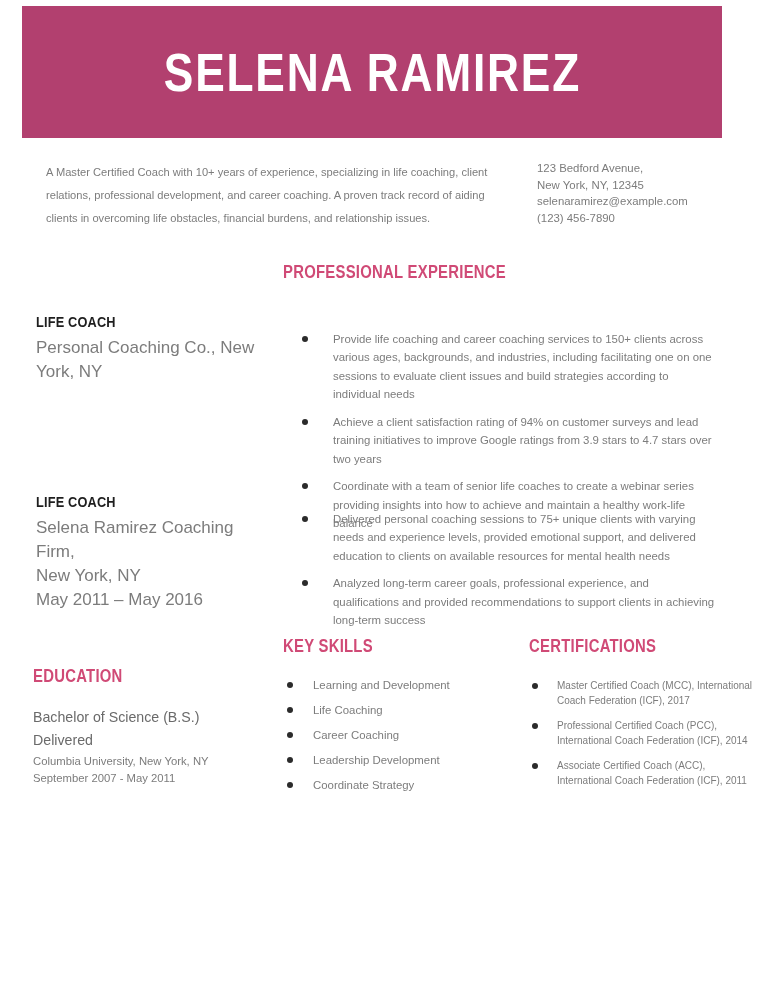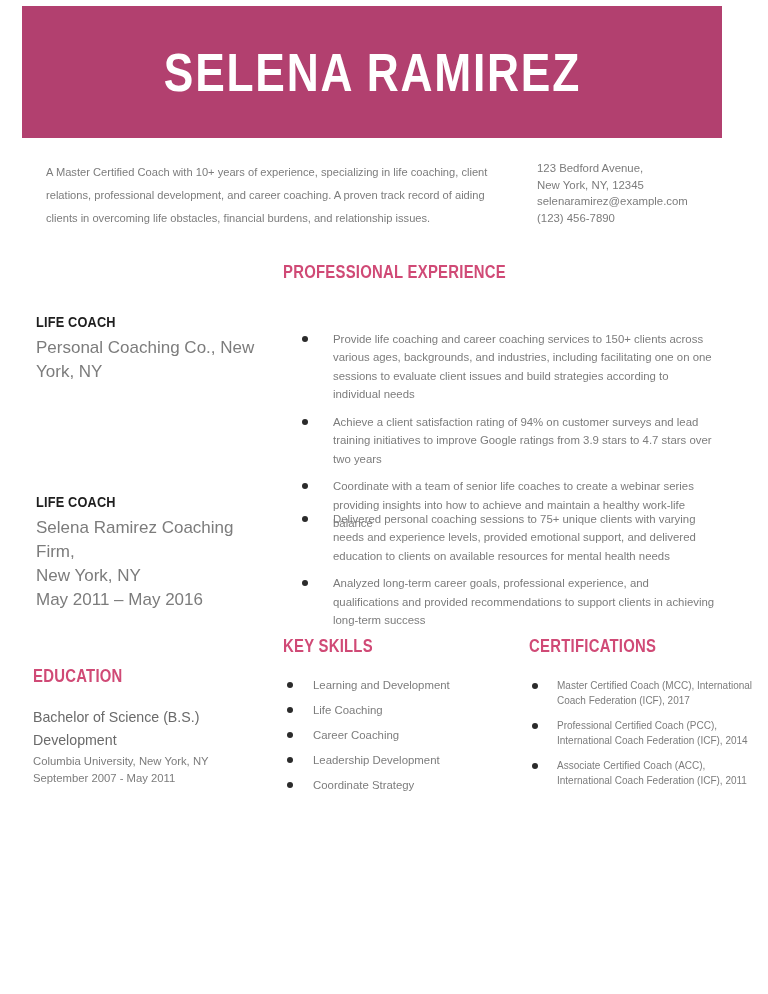--- a/index.html
+++ b/index.html
@@ -273,21 +273,21 @@
       </ul>
     </div>
   </div>
 
   <div class="bottom-row">
 
     <div class="col-education">
       <div class="section-title">EDUCATION</div>
       <div class="col-body">
         <div class="degree">Bachelor of Science (B.S.)</div>
-        <div class="degree">Development</div>
+        <div class="degree">Delivered</div>
         <div class="school-meta">Columbia University, New York, NY</div>
         <div class="school-meta">September 2007 - May 2011</div>
       </div>
     </div>
 
     <div class="col-skills">
       <div class="section-title">KEY SKILLS</div>
       <div class="col-body">
         <ul class="skills">
           <li>Learning and Development</li>

